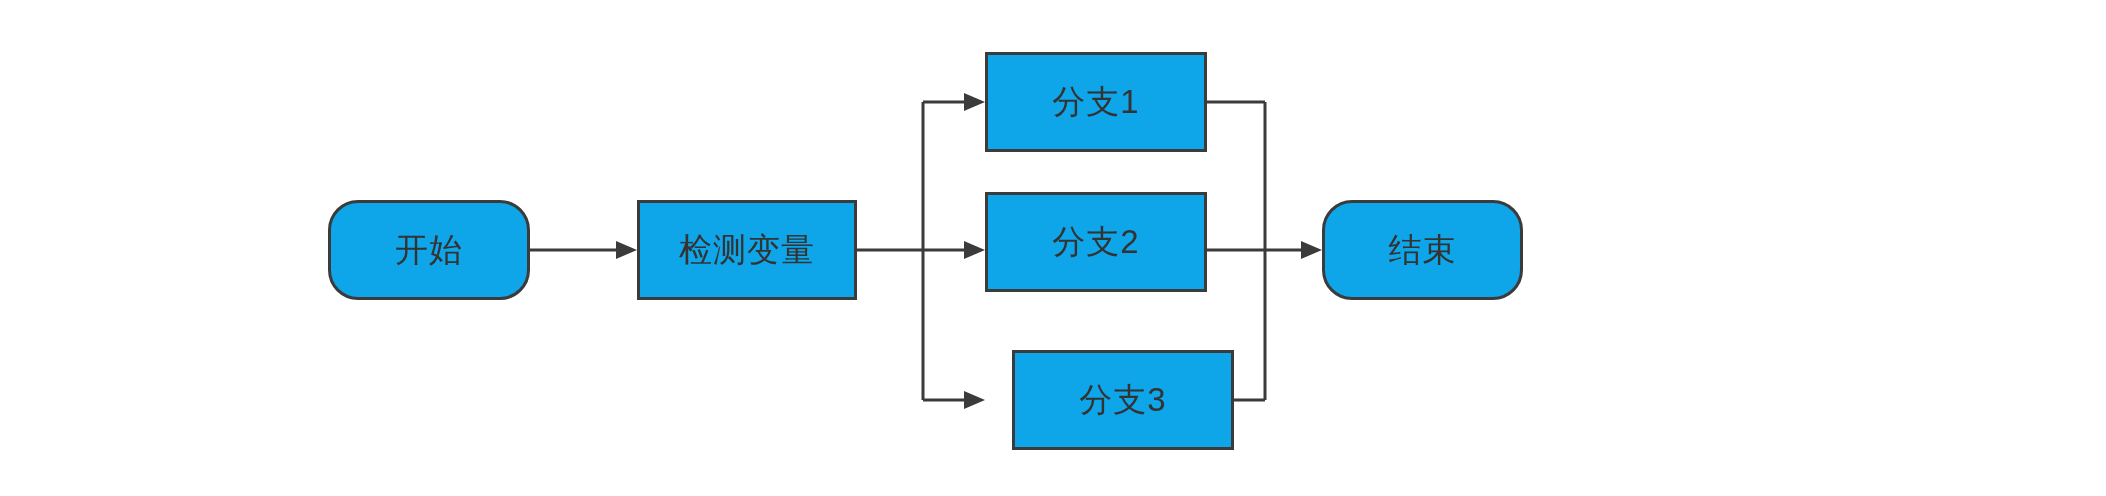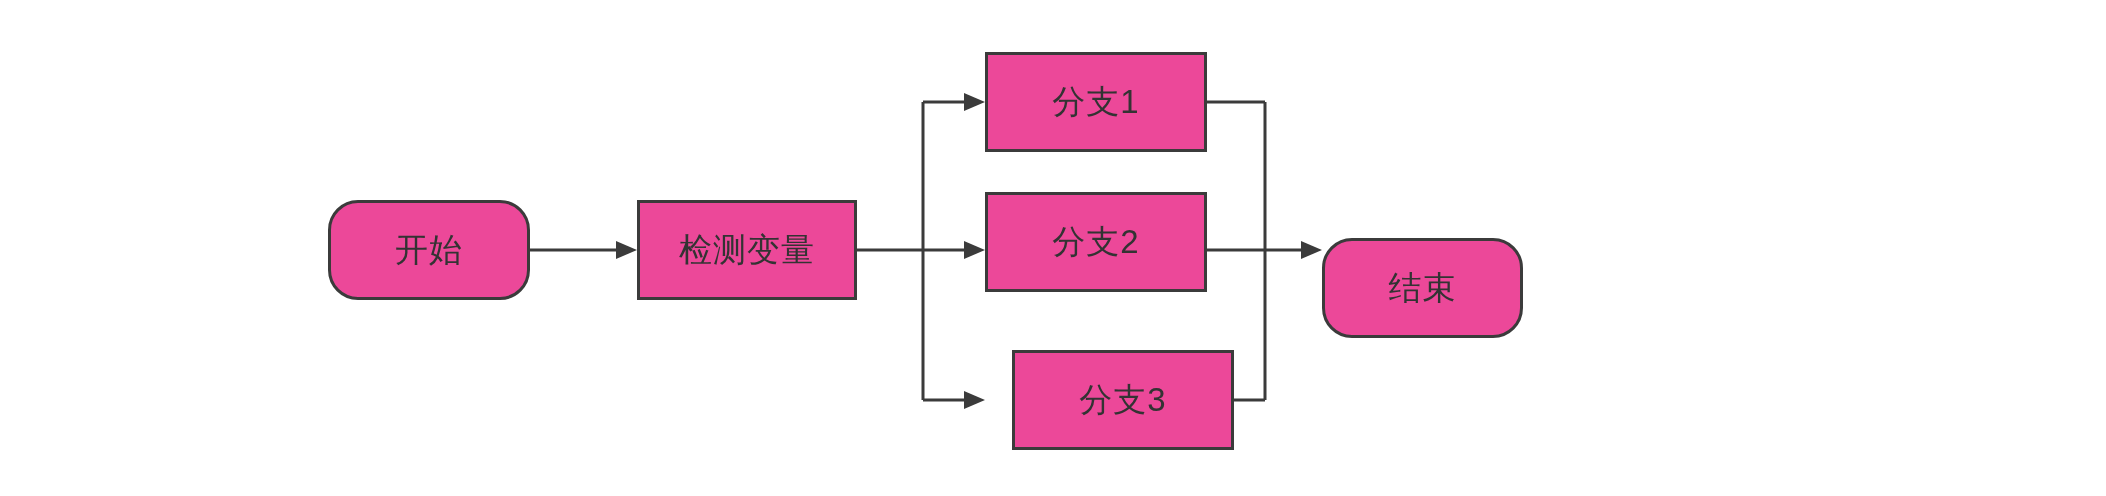--- a/index.html
+++ b/index.html
@@ -28,41 +28,41 @@
     fill: none;
   }
   .edges-svg polygon {
     fill: #3b3b3b;
     stroke: none;
   }
   .node {
     position: absolute;
     box-sizing: border-box;
     border: 3px solid #3b3b3b;
-    background: #ec4899;
+    background: #0ea5e9;
     display: flex;
     align-items: center;
     justify-content: center;
   }
   .node .label {
     font-size: 33px;
     color: #333333;
     letter-spacing: 1px;
     white-space: nowrap;
   }
   .terminal {
     border-radius: 30px;
   }
   
   #node-start   { left: 328px;  top: 200px; width: 202px; height: 100px; }
   #node-check   { left: 637px;  top: 200px; width: 220px; height: 100px; }
   #node-branch1 { left: 985px;  top: 52px;  width: 222px; height: 100px; }
   #node-branch2 { left: 985px;  top: 192px; width: 222px; height: 100px; }
   #node-branch3 { left: 985px;  top: 350px; width: 222px; height: 100px; margin-left: 27px; }
-  #node-end     { left: 1322px; top: 200px; width: 201px; height: 100px; margin-top: 38px; }
+  #node-end     { left: 1322px; top: 200px; width: 201px; height: 100px; }
 </style>
 </head>
 <body>
 
 <div class="canvas">
 
   <svg class="edges-svg" viewBox="0 0 2106 496" aria-hidden="true">
 
     <path d="M530,250 L616,250"></path>
     <polygon points="637,250 616,241 616,259"></polygon>

